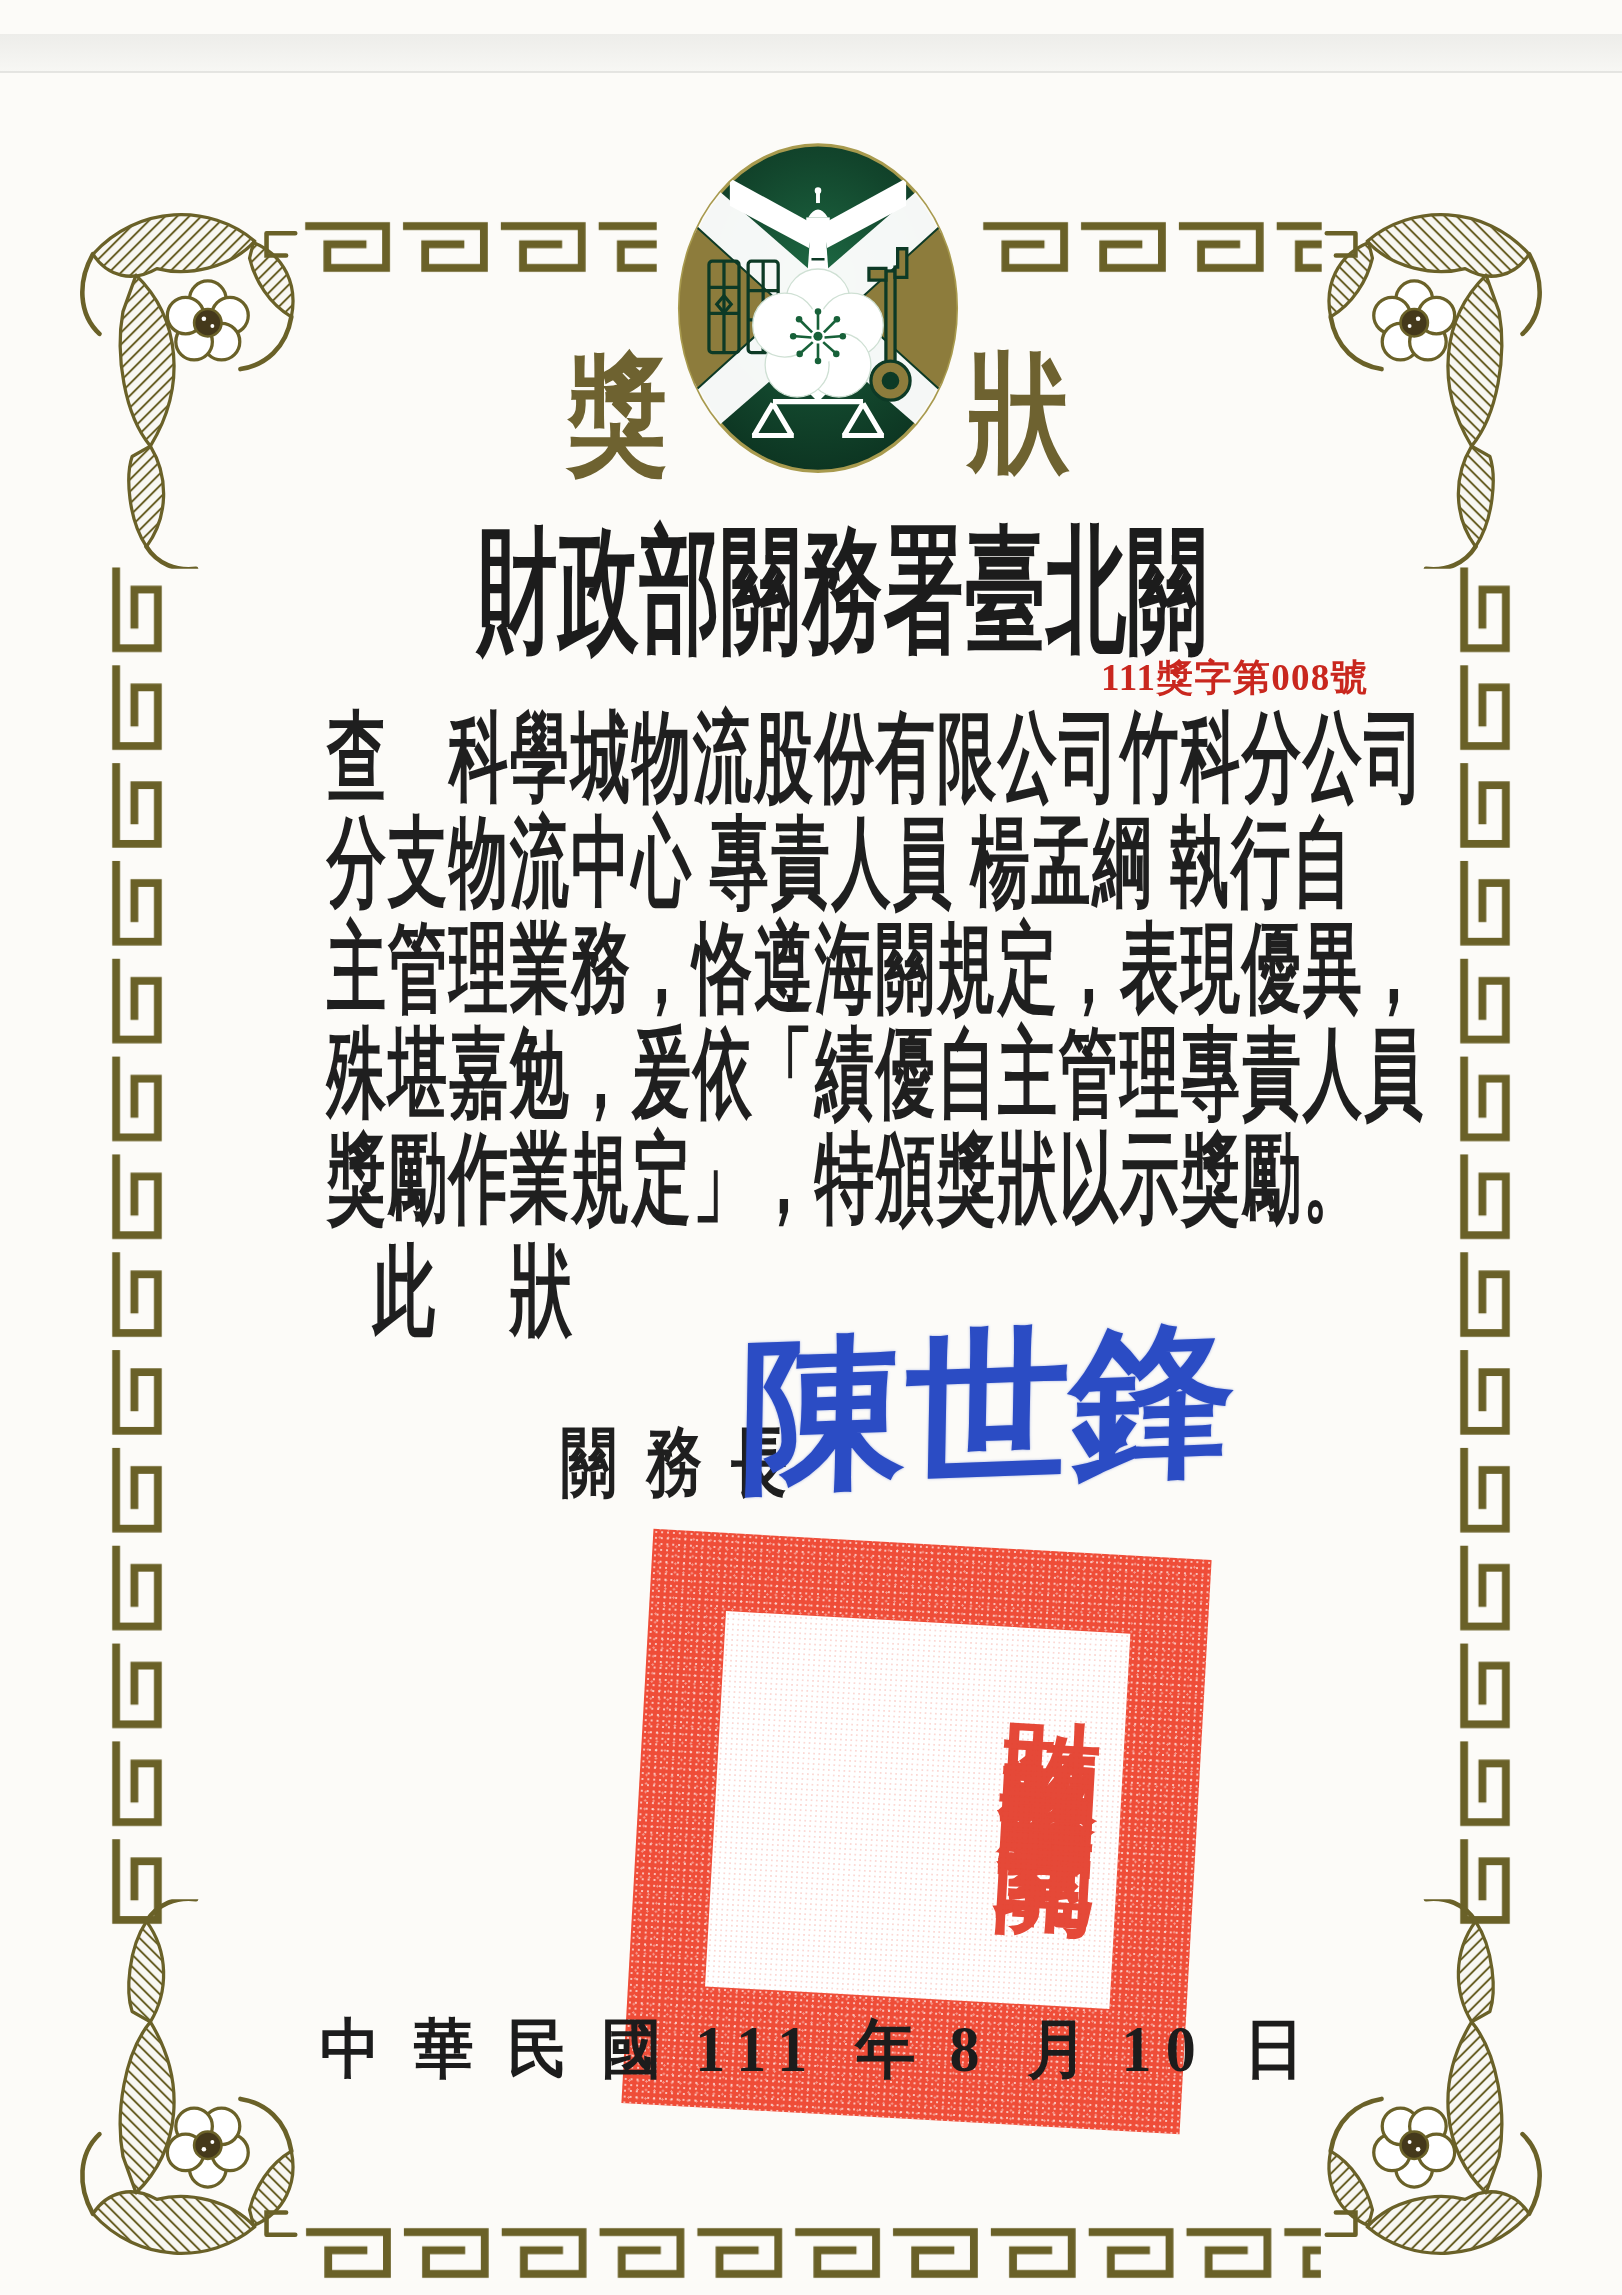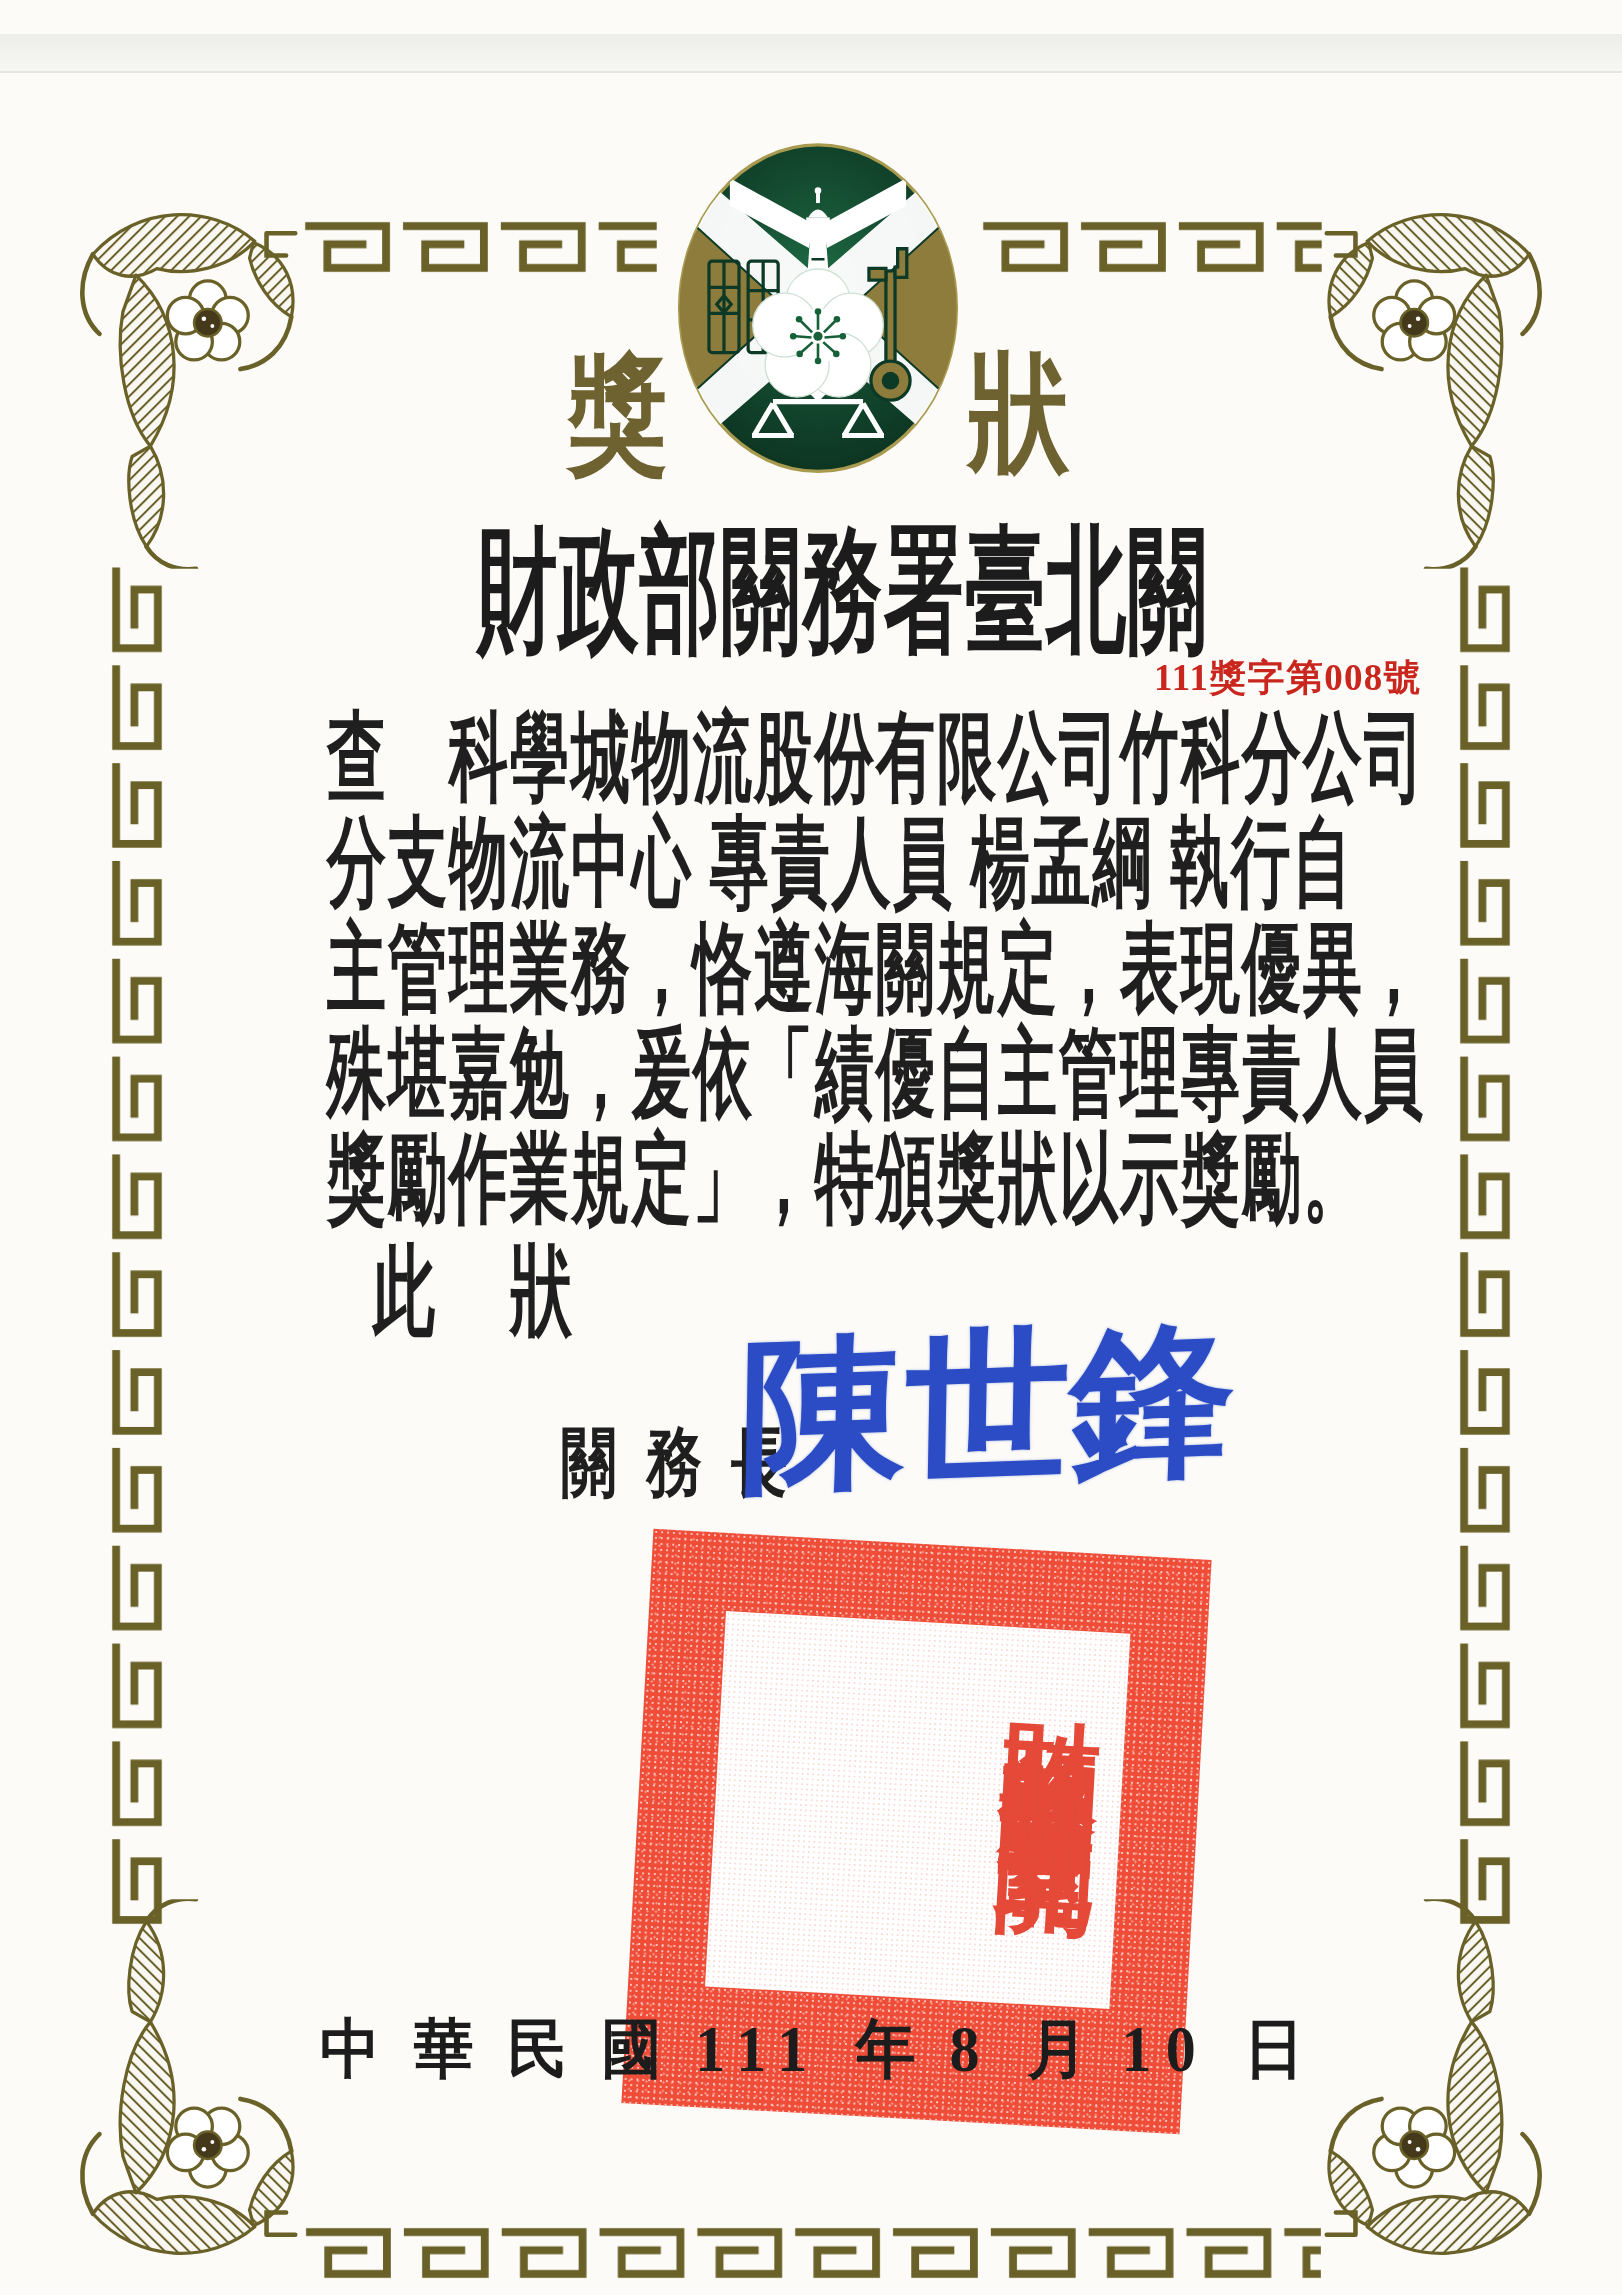--- a/index.html
+++ b/index.html
@@ -14,21 +14,21 @@
   .band{z-index:1;}
   
   .award-char{top:350px;font-size:101px;font-weight:700;color:#6e6230;line-height:1;
     transform:scaleY(1.28);transform-origin:top left;z-index:2;}
   #award-left{left:567px;}
   #award-right{left:968px;}
   
   #issuer{left:843px;top:523px;transform:translateX(-50%) scaleY(1.7);transform-origin:top center;
     font-size:80px;font-weight:700;color:#1c1c1c;letter-spacing:1.3px;white-space:nowrap;z-index:4;line-height:1;}
   
-  #doc-number{left:1154px;top:659px;font-size:37px;color:#c9271e;letter-spacing:1.3px;
+  #doc-number{left:1101px;top:659px;font-size:37px;color:#c9271e;letter-spacing:1.3px;
     font-weight:700;white-space:nowrap;z-index:4;line-height:1;}
   
   #body-lines{left:327px;top:706px;width:1098px;transform:scaleY(1.67);transform-origin:top left;
     z-index:4;color:#1f1f1f;}
   #body-lines .line{font-size:59px;line-height:63px;letter-spacing:2px;font-weight:700;white-space:pre;}
   
   #closing{left:0;top:1242px;width:1623px;height:105px;transform:scaleY(1.6);transform-origin:top left;z-index:4;}
   #closing span{position:absolute;font-size:62px;font-weight:700;color:#1f1f1f;line-height:1;}
   #closing-left{left:373px;}
   #closing-right{left:510px;}

